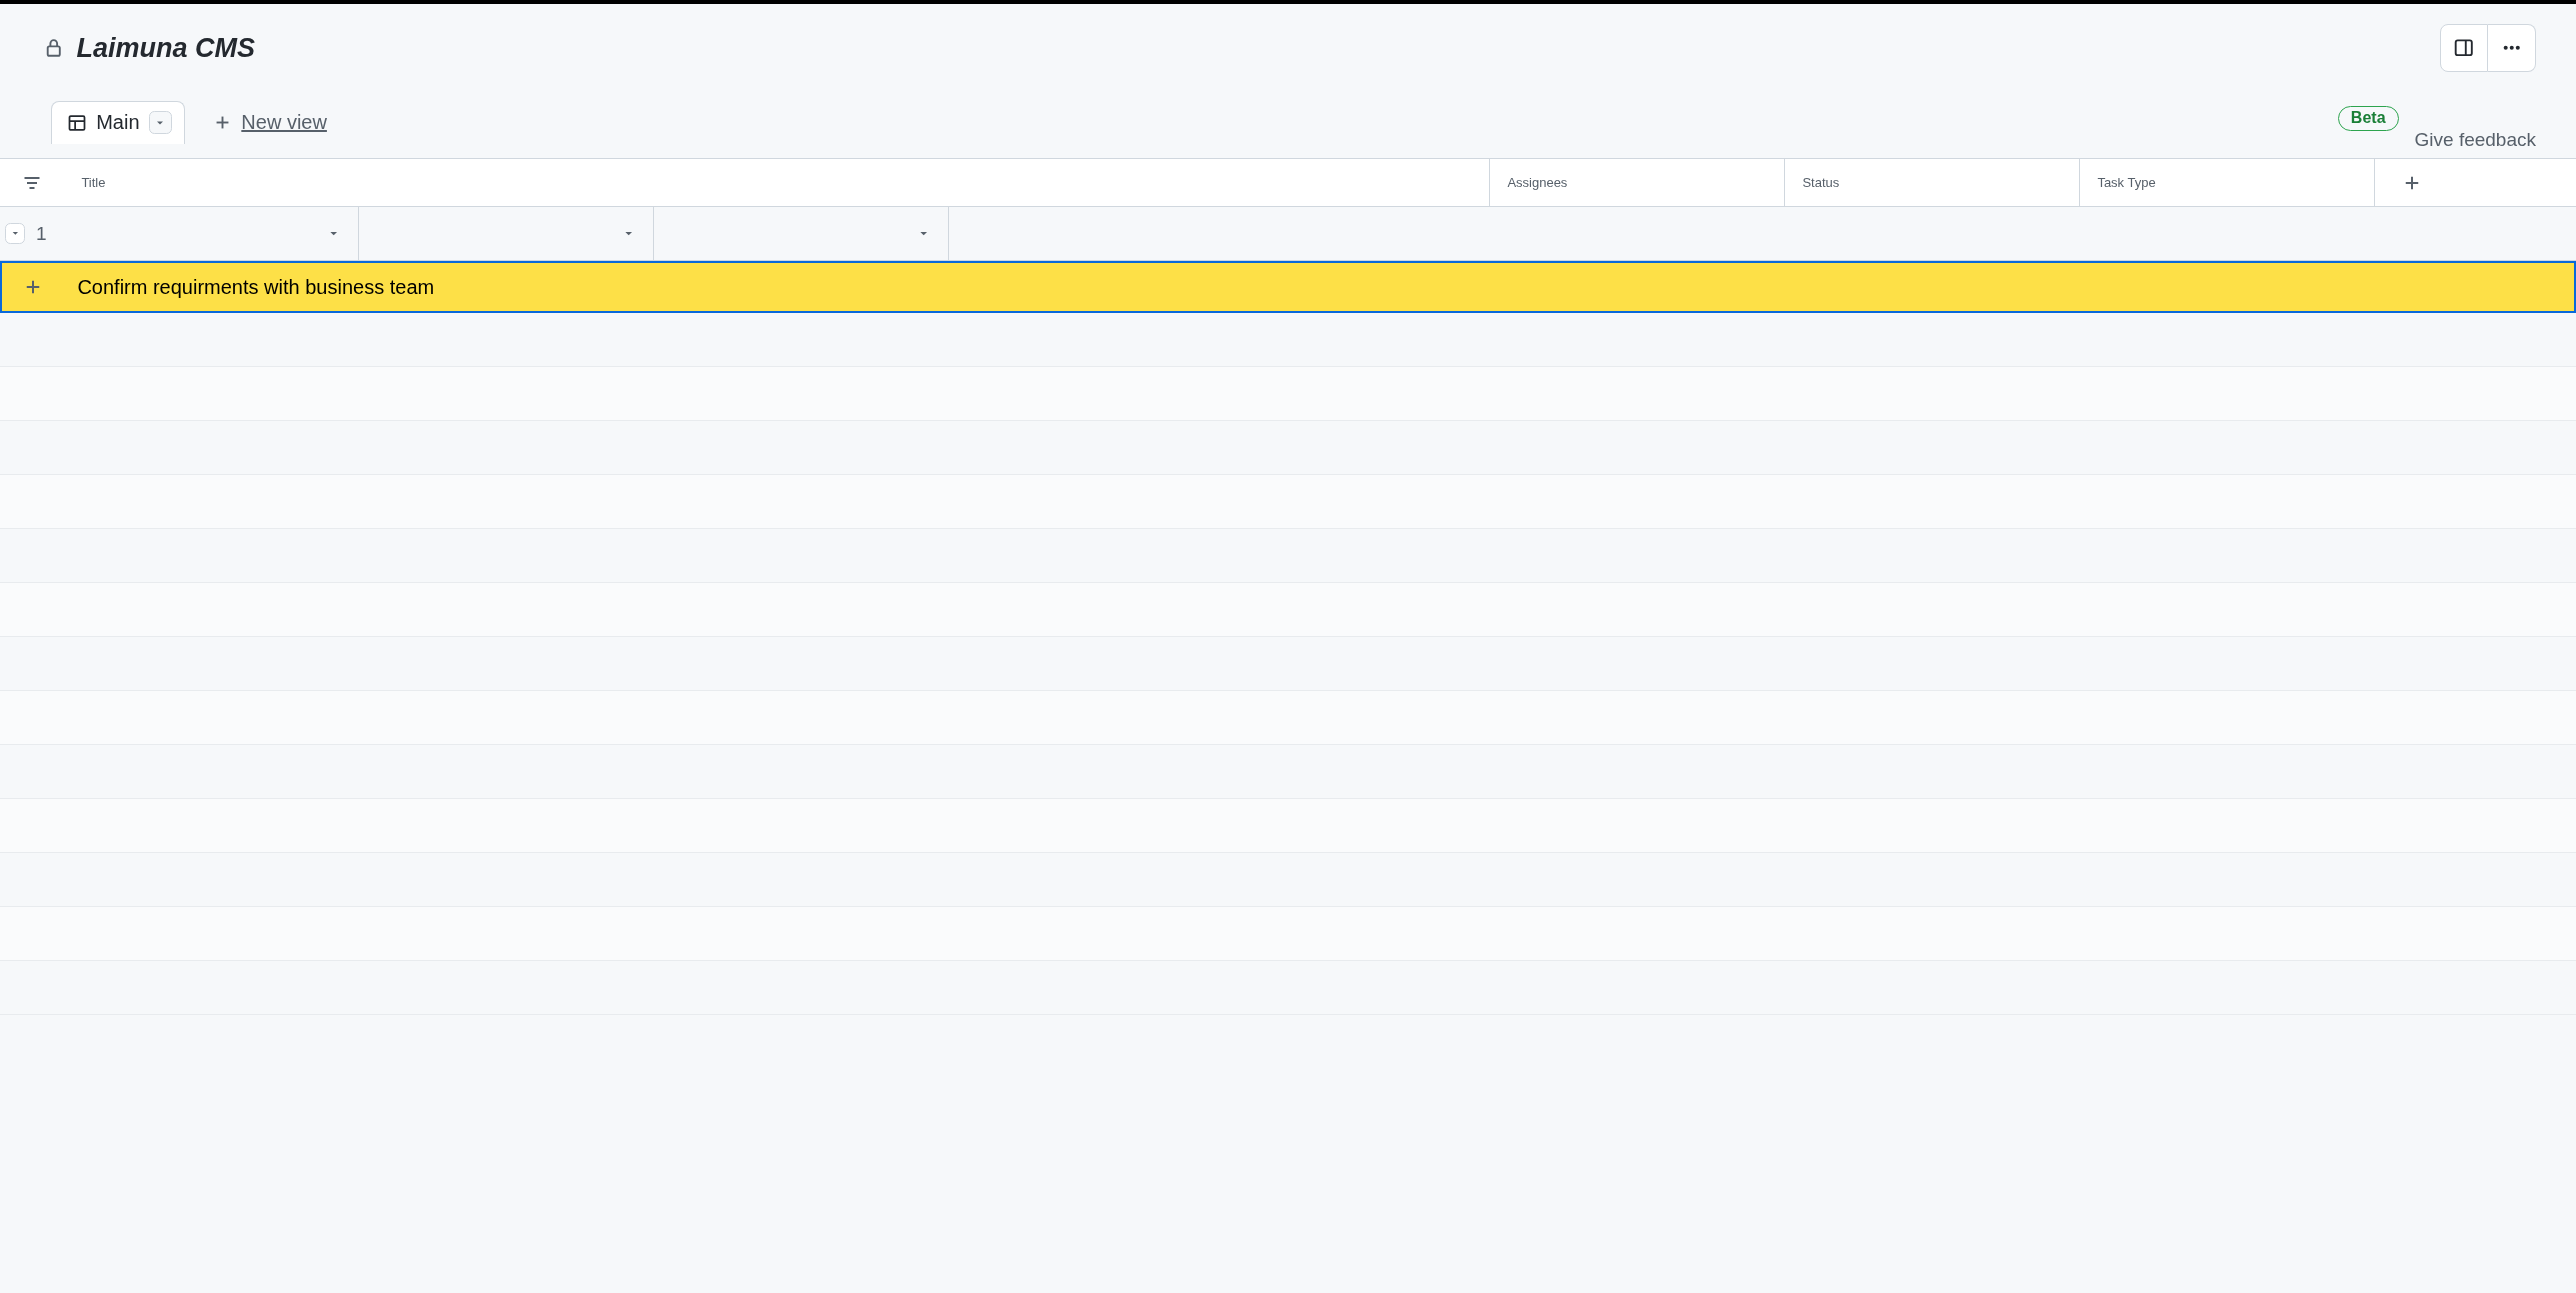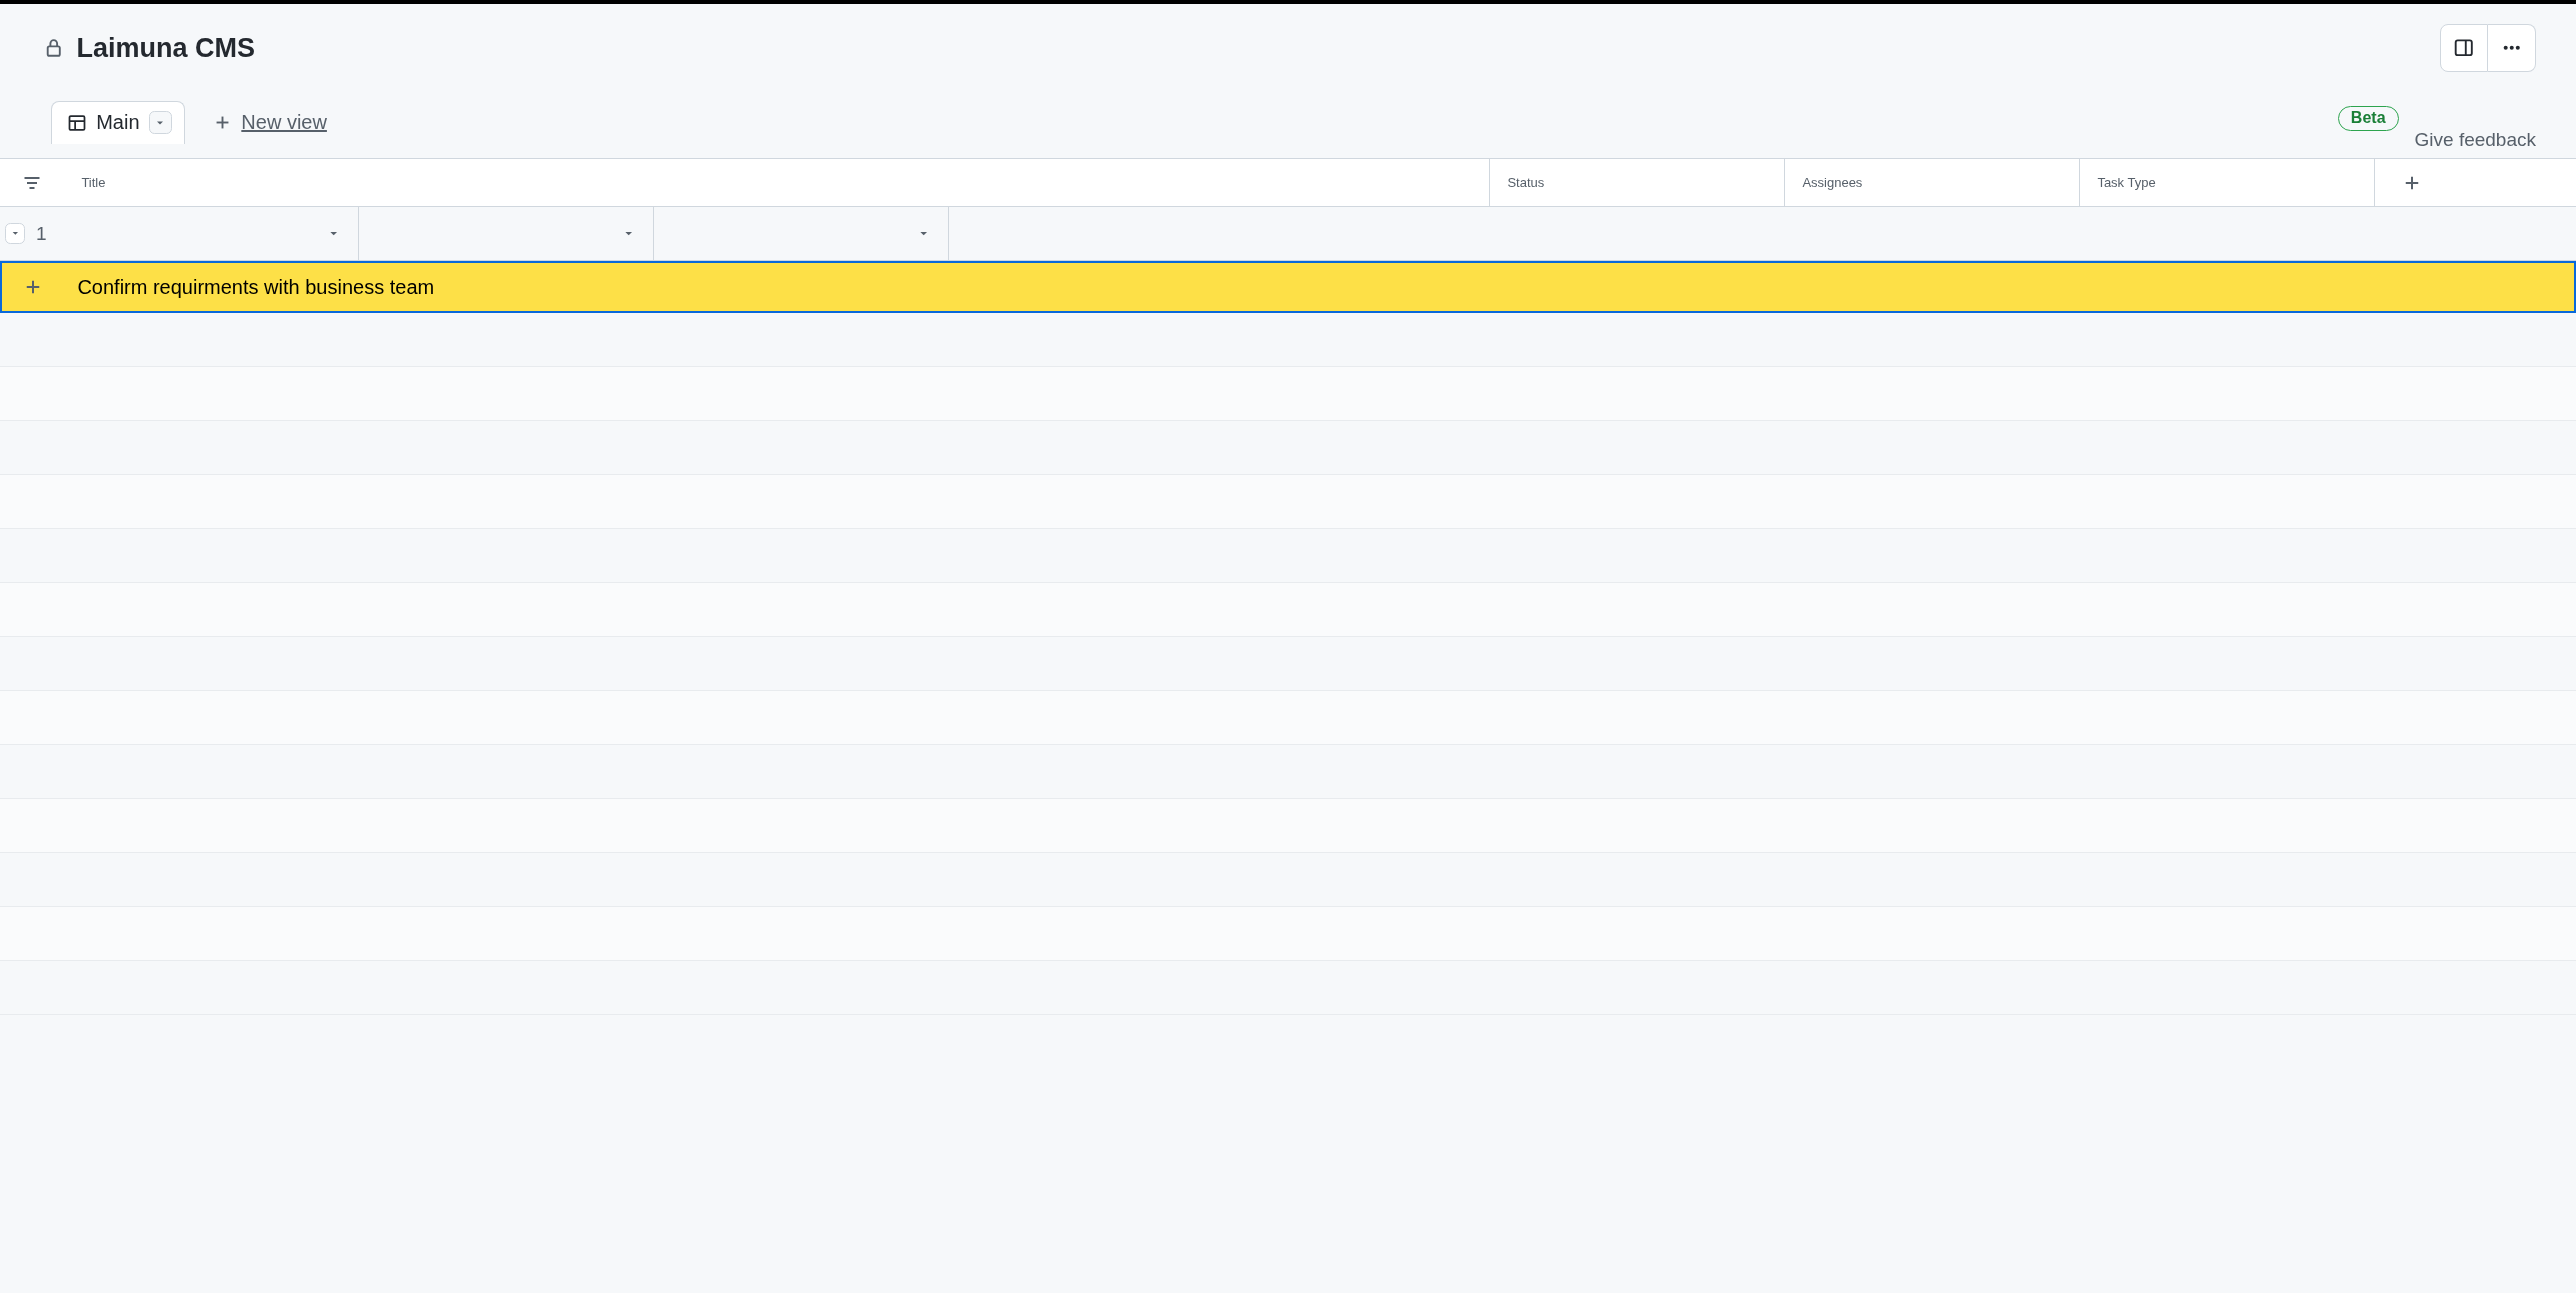--- a/index.html
+++ b/index.html
@@ -13,21 +13,21 @@
   }
   body { border-top: 4px solid #000; }
 
   .header {
     display: flex;
     align-items: center;
     justify-content: space-between;
     padding: 20px 40px 13.4px 43px;
   }
   .header-left { display: flex; align-items: center; gap: 12px; }
-  .project-title { font-size: 27px; font-weight: 600; color: #24292f; }
+  .project-title { font-size: 27px; font-weight: 600; color: #24292f; font-style: italic; }
   .header-right { display: flex; align-items: center; gap: 0; }
   .icon-btn {
     width: 48px; height: 48px;
     display: flex; align-items: center; justify-content: center;
     border: 0.7px solid #d0d7de; background: #fff; border-radius: 8px;
     cursor: pointer;
   }
   .icon-btn.left { border-top-right-radius: 0; border-bottom-right-radius: 0; }
   .icon-btn.right { border-top-left-radius: 0; border-bottom-left-radius: 0; border-left: none; }
 
@@ -220,25 +220,25 @@
   <div class="th filter">
     <svg width="20" height="20" viewBox="0 0 16 16" fill="none" stroke="#57606a" stroke-width="1.6">
       <line x1="2" y1="4" x2="14" y2="4"></line>
         <line x1="4" y1="8" x2="12" y2="8"></line>
         <line x1="6" y1="12" x2="10" y2="12"></line>
     </svg>
   </div>
   <div class="th title">
     <span>Title</span>
   </div>
+  <div class="th assignees">
+    <span>Assignees</span>
+  </div>
   <div class="th status">
     <span>Status</span>
-  </div>
-  <div class="th assignees">
-    <span>Assignees</span>
   </div>
   <div class="th tasktype">
     <span>Task Type</span>
   </div>
   <div class="th add">
     <svg width="20" height="20" viewBox="0 0 16 16" fill="none" stroke="#57606a" stroke-width="1.6">
       <line x1="8" y1="3" x2="8" y2="13"></line>
         <line x1="3" y1="8" x2="13" y2="8"></line>
     </svg>
   </div>

